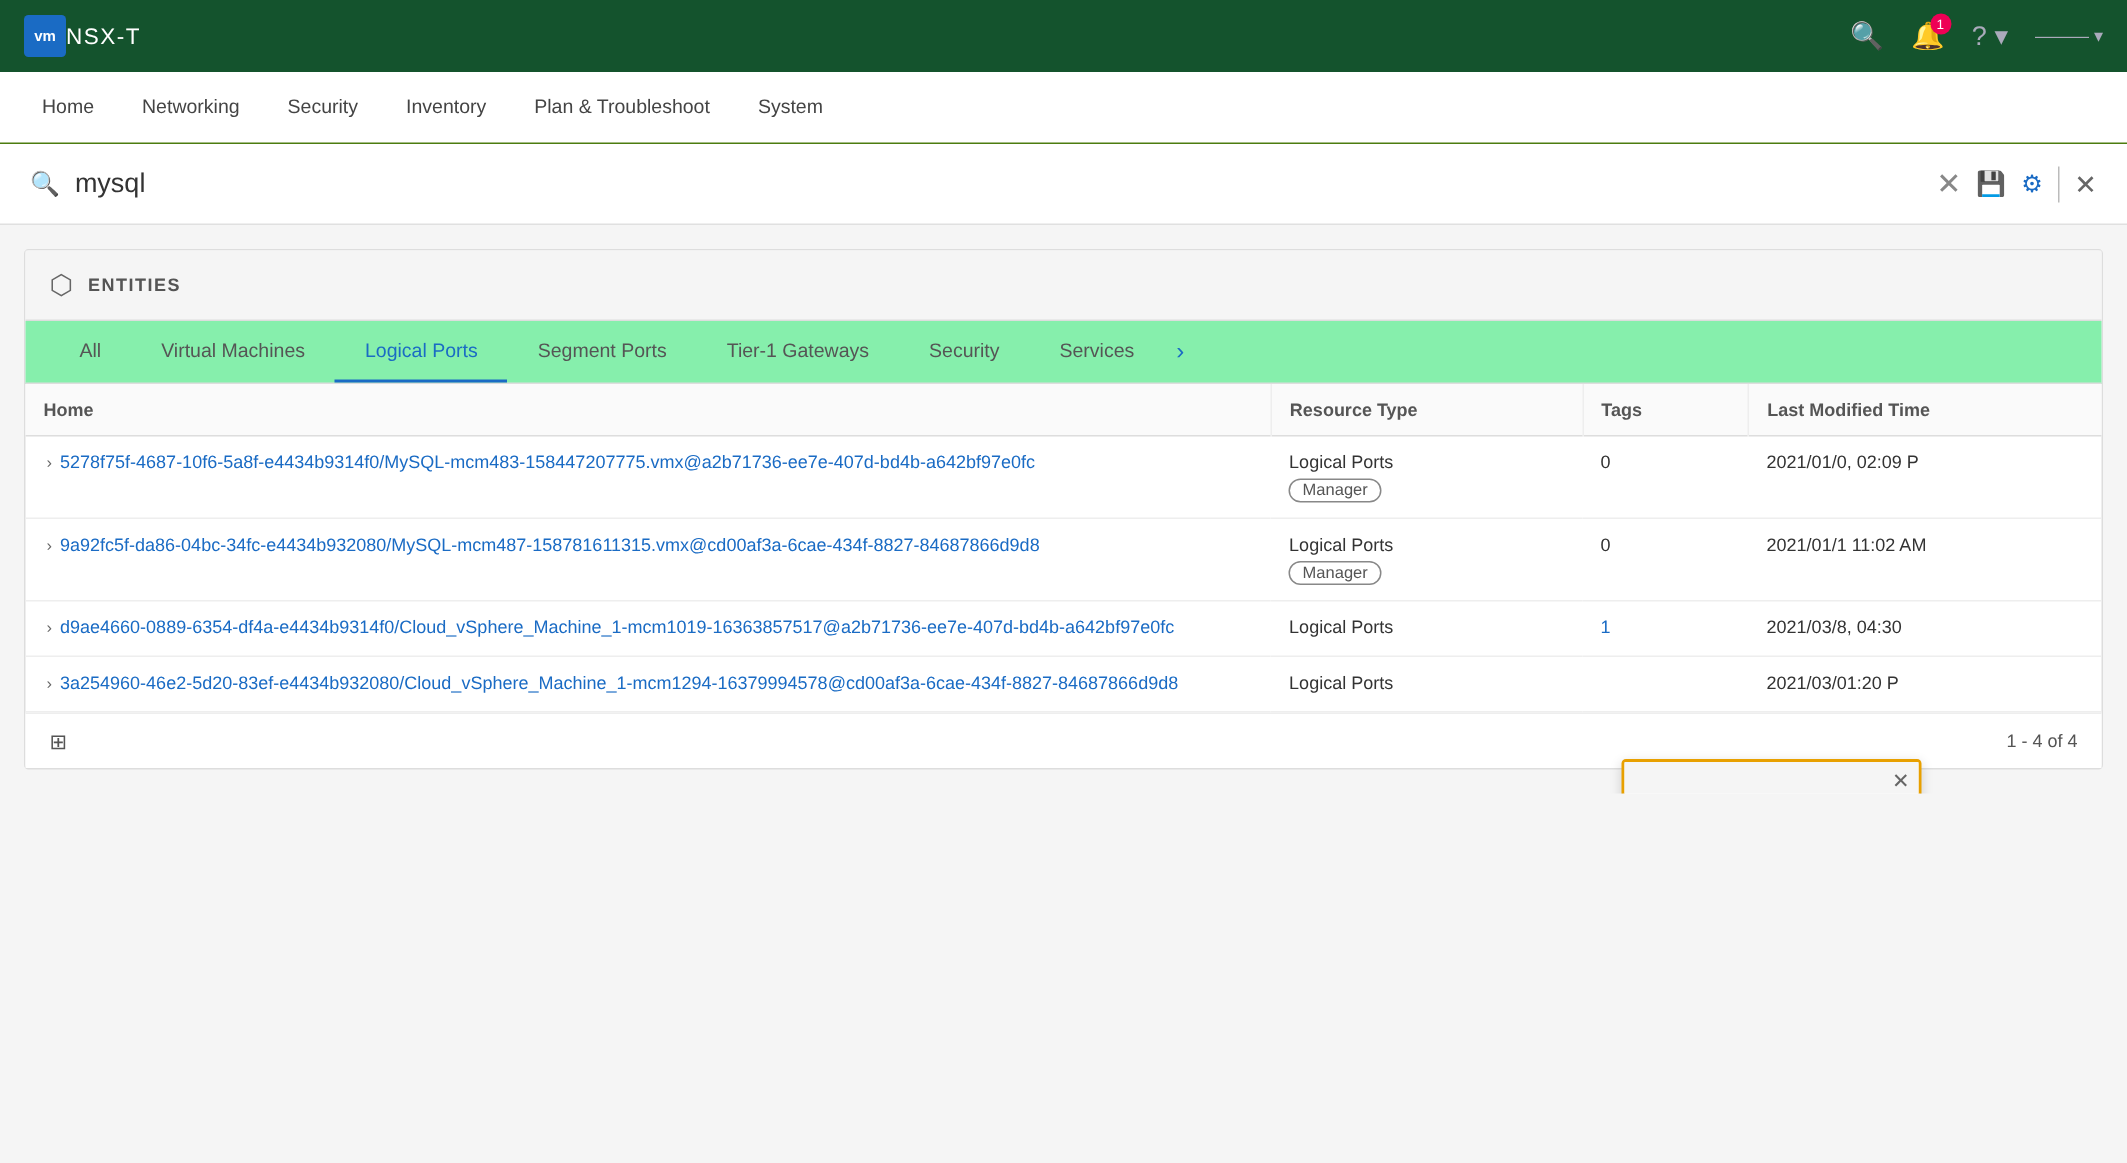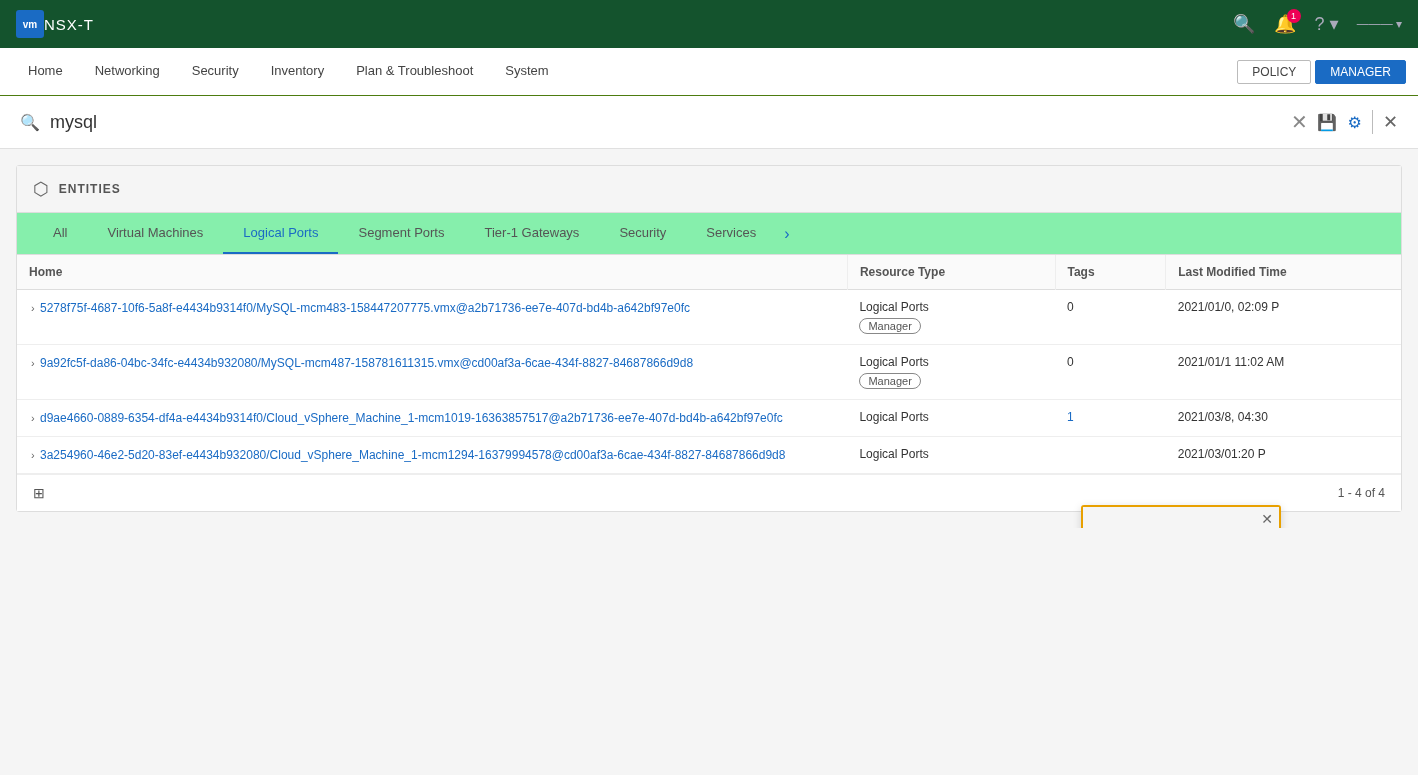--- a/index.html
+++ b/index.html
@@ -300,24 +300,20 @@
 </div>
 
 <div class="navbar">
   <div class="nav-item">Home</div>
   <div class="nav-item">Networking</div>
   <div class="nav-item">Security</div>
   <div class="nav-item">Inventory</div>
   <div class="nav-item">Plan &amp; Troubleshoot</div>
   <div class="nav-item">System</div>
   <div class="nav-spacer"></div>
-  <div class="nav-buttons">
-    <button class="nav-btn">POLICY</button>
-    <button class="nav-btn active">MANAGER</button>
-  </div>
 </div>
 
 <div class="searchbar">
   <div class="search-icon">🔍</div>
   <input class="search-input" type="text" value="mysql" style="">
   <div class="search-actions">
     <button class="search-action-btn" style="color:#888; font-size:20px;">✕</button>
     <button class="search-action-btn" style="color:#1a6bc4; font-size:16px;">💾</button>
     <button class="search-action-btn" style="color:#1a6bc4; font-size:16px;">⚙</button>
     <div class="search-divider"></div>

